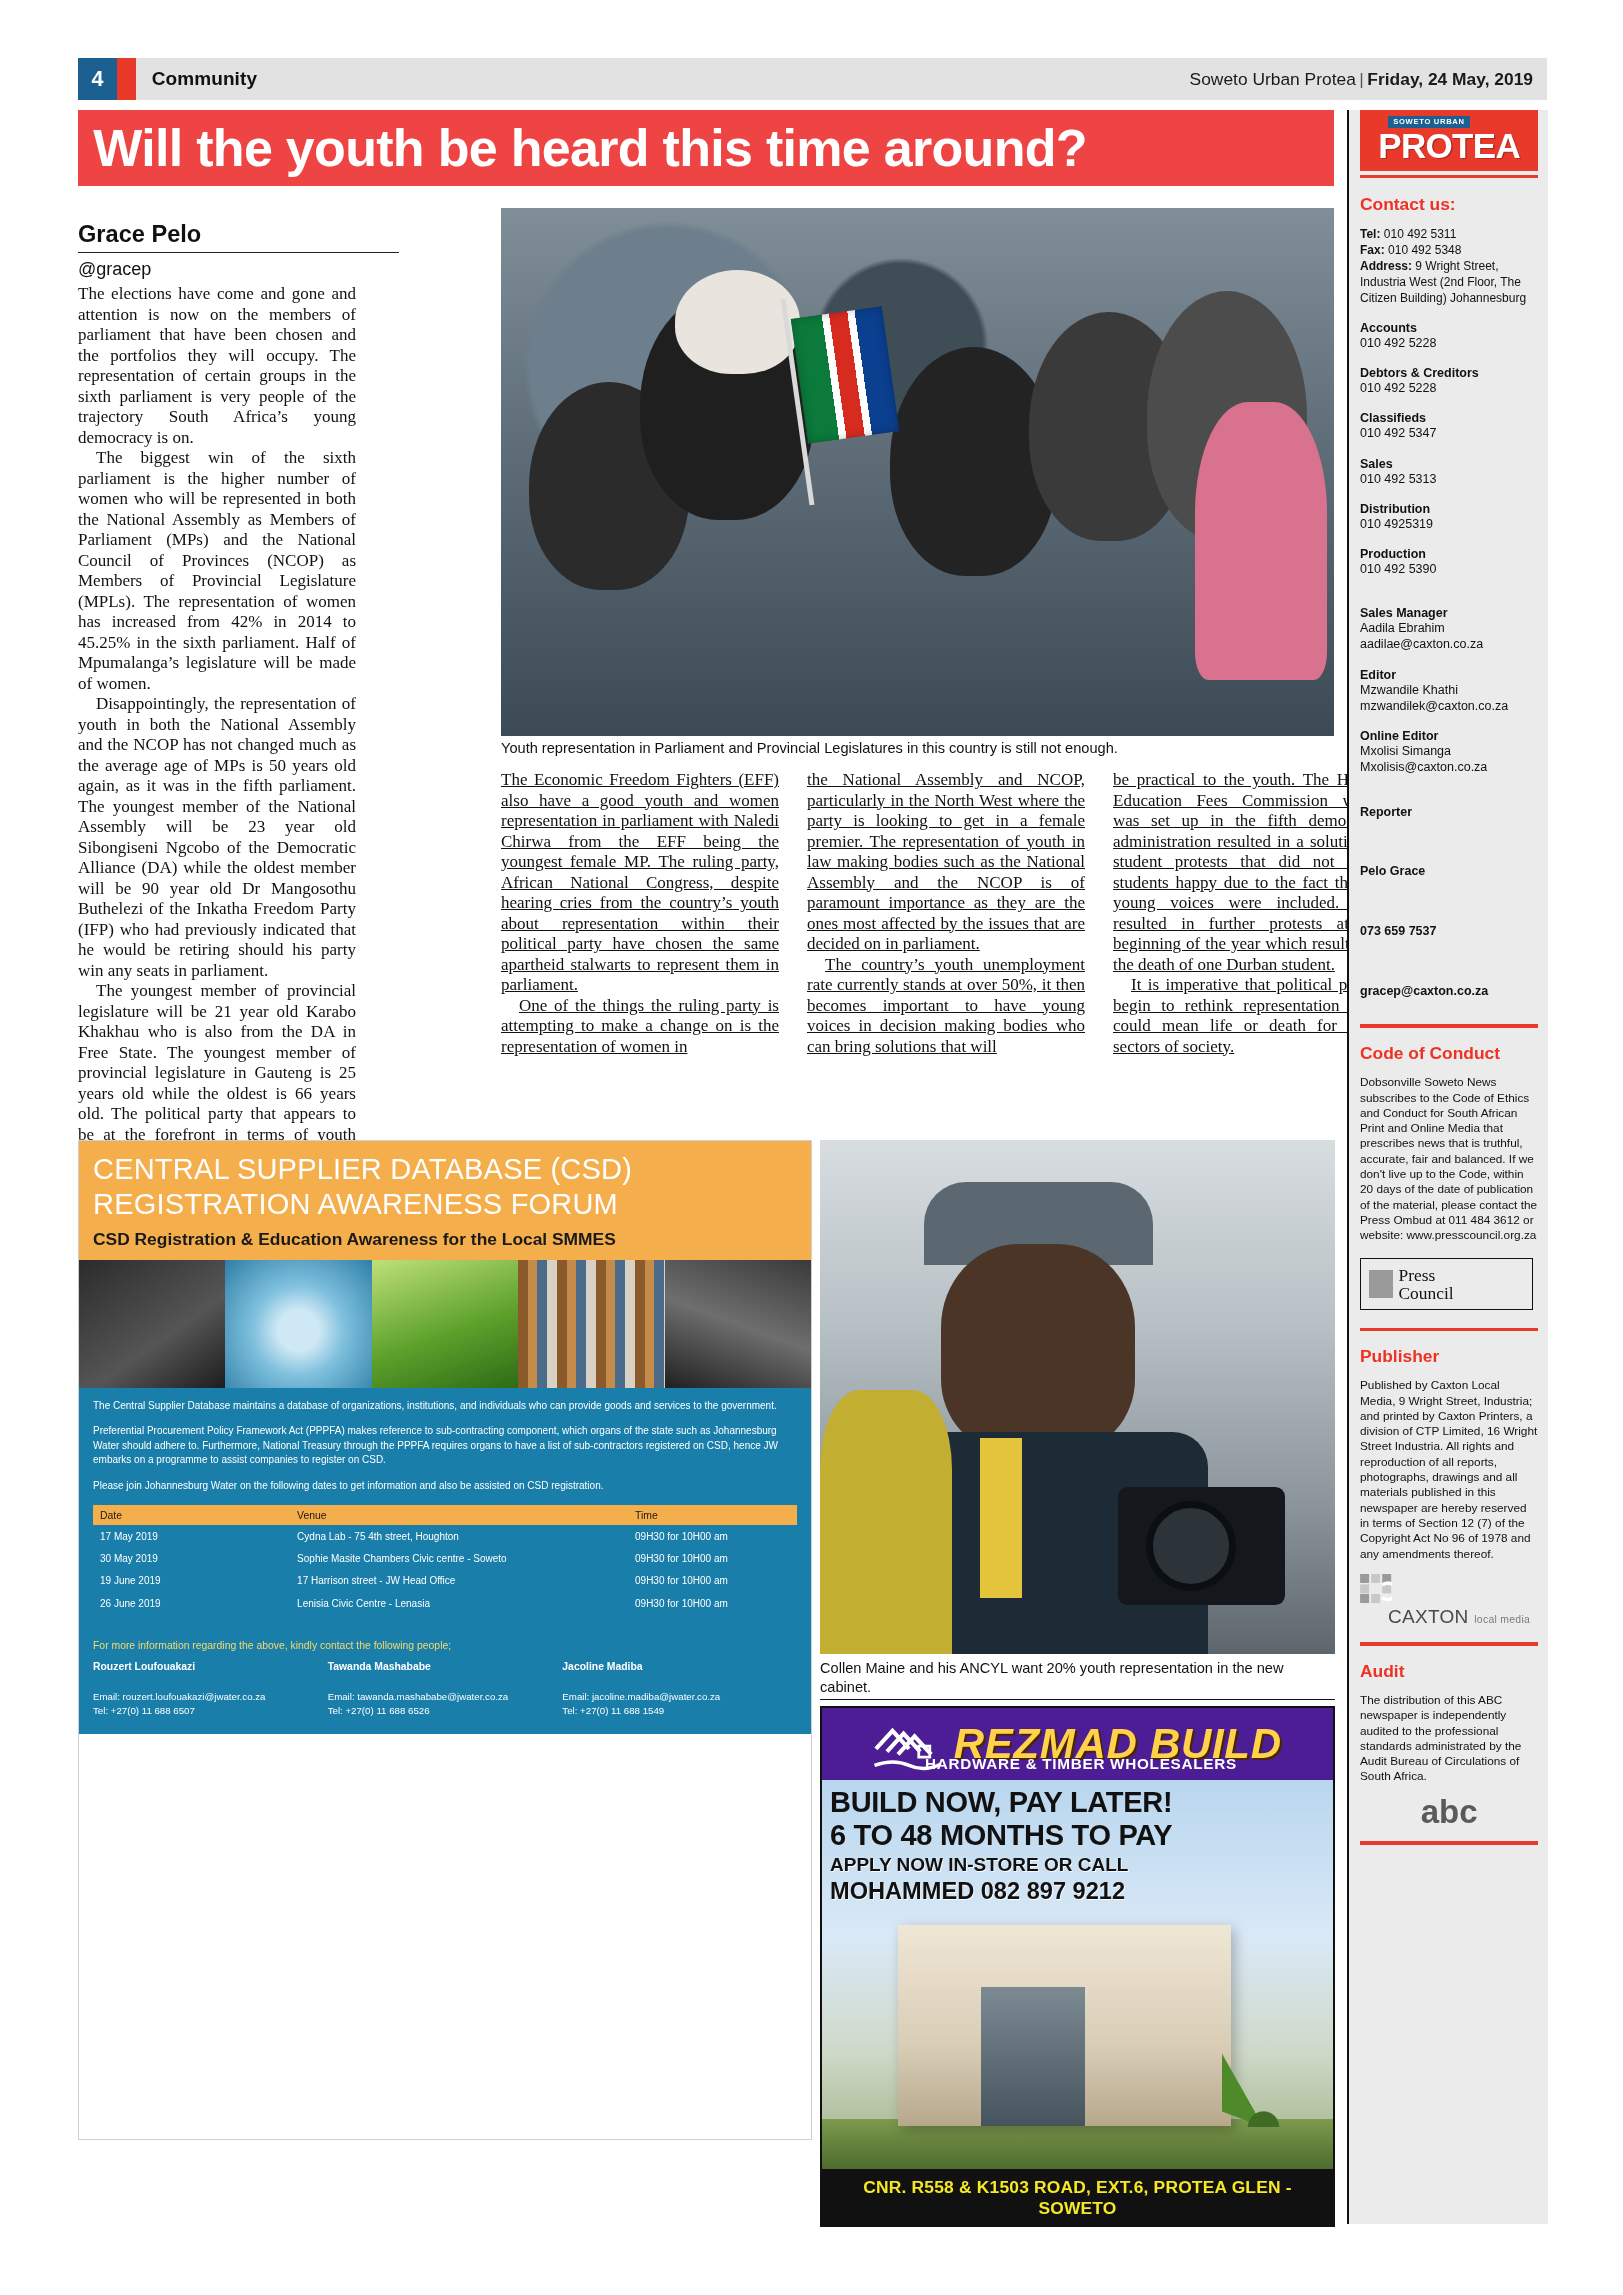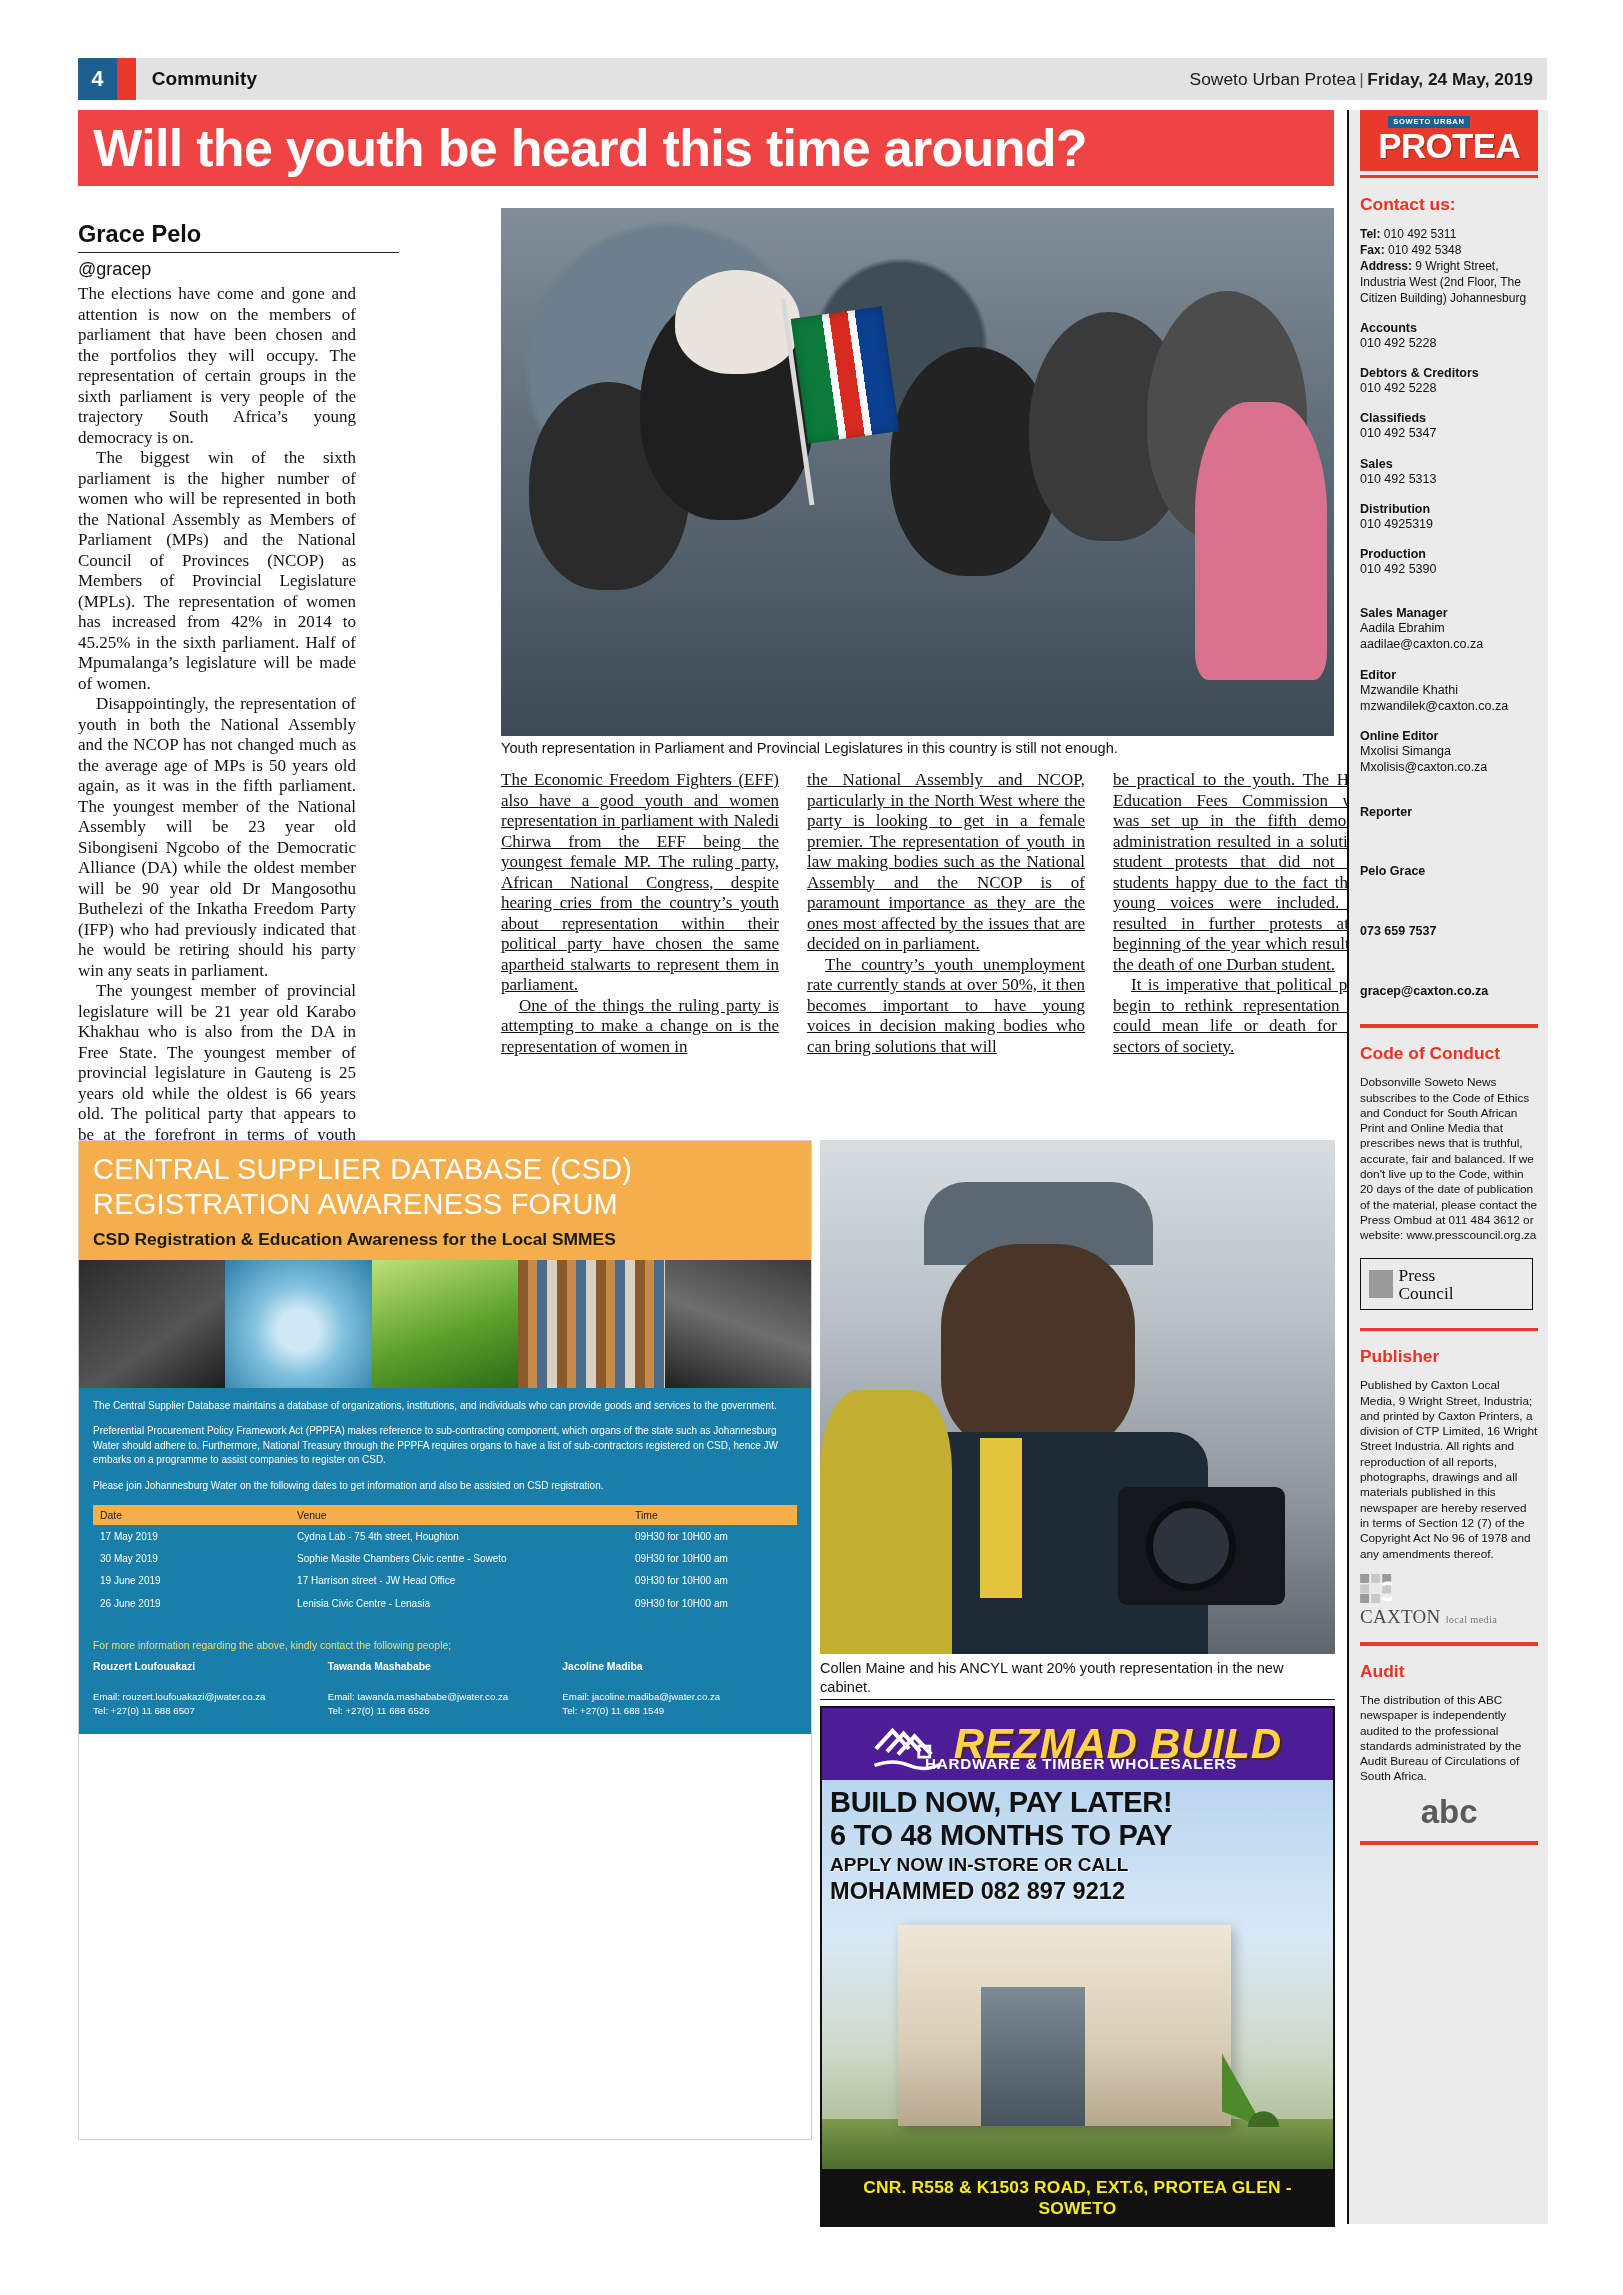--- a/index.html
+++ b/index.html
@@ -290,21 +290,22 @@
   }
   .pc-square { width: 23.6px; height: 28px; background: #9a9a9a; flex: 0 0 auto; }
   .pc-text { font-family: "Liberation Serif", serif; font-size: 17.4px; color: #111; line-height: 18px; }
 
   .caxton-logo { margin-top: 12.5px; }
   .caxton-mark {
     width: 32px; height: 29px; position: relative; margin-bottom: 2.8px;
   }
   .caxton-word {
     font-size: 19px; color: #4a4a4a; letter-spacing: 0.3px;
-    font-family: Liberation Serif, serif;
+    font-family: Liberation Sans, sans-serif;
+    margin-left: 28px;
   }
   .caxton-word .lm { font-size: 10.4px; color: #7a7a7a; }
 
   .abc-logo {
     font-size: 33px; color: #5a5a5a; font-weight: bold;
     text-align: center; margin-top: 8.3px;
     font-family: "Liberation Sans", sans-serif;
   }
   .sb-bottomrule { height: 4.2px; background: #e8392b; margin-top: 9.7px; }
 

